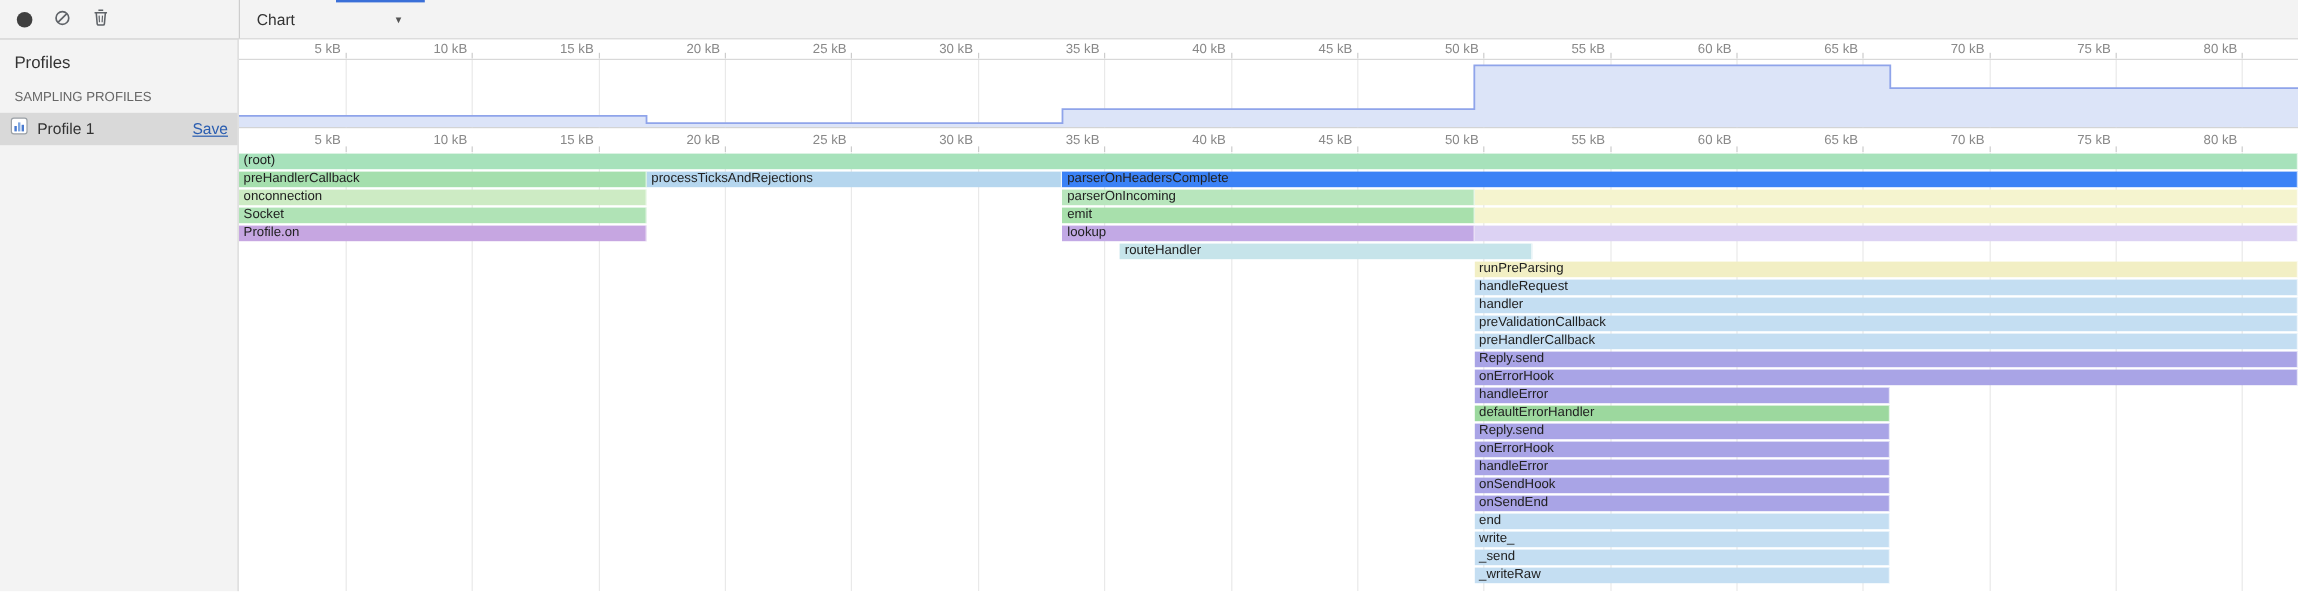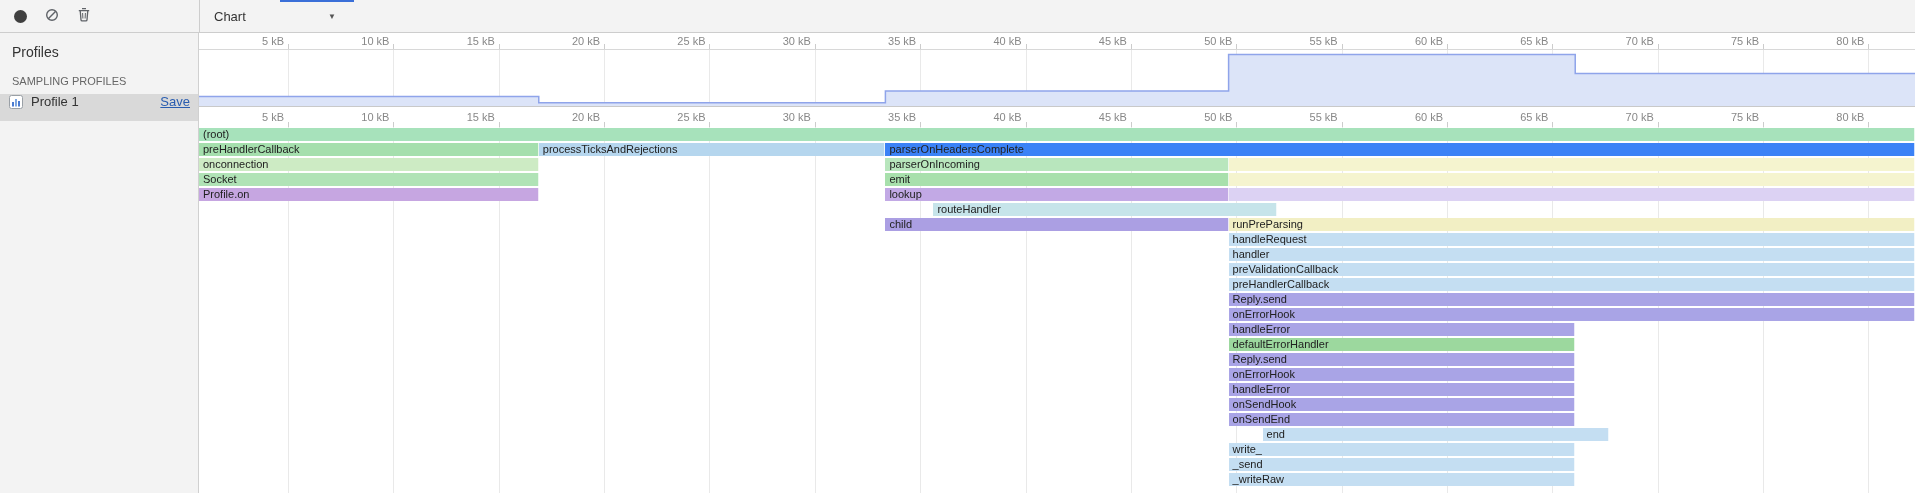--- a/index.html
+++ b/index.html
@@ -20,21 +20,21 @@
             display:flex; align-items:center; justify-content:space-between;
             padding:0 6px; font-size:13px; color:#333; cursor:pointer; }
   .caret { font-size:8px; color:#555; }
 
   
   .body { display:flex; height:460px; }
   .sidebar { width:199px; box-sizing:border-box; background:#f3f3f3;
              border-right:1px solid #d0d0d0; flex:none; }
   .sb-title { font-size:14px; color:#333; padding:11px 12px 2px; }
   .sb-section { font-size:11px; color:#666; padding:13px 12px 7px; }
-  .profile-item { height:27px; display:flex; align-items:flex-start; gap:7px;
+  .profile-item { height:27px; display:flex; align-items:center; gap:7px;
                   padding:0 8px; cursor:pointer; }
   .profile-item.selected { background:#d9d9d9; }
   .profile-name { flex:1; font-size:13px; color:#333; }
   .save-link { font-size:13px; color:#2a5db0; text-decoration:underline; cursor:pointer; }
 
   .chart-area { flex:1; position:relative; background:#fff; overflow:hidden; }
 
   
   .ruler { position:relative; height:16px; overflow:hidden; background:#fff; }
   #ruler2 { height:20px; }
@@ -243,21 +243,20 @@
           </div>
           <div class="row">
             <div class="bar" style="left: 0%; width: 19.8%; background: rgb(198, 166, 225);">Profile.on</div>
             <div class="bar" style="left: 40%; width: 20%; background: rgb(194, 169, 229);">lookup</div>
             <div class="bar" style="left: 60%; width: 40%; background: rgb(220, 210, 243);"></div>
           </div>
           <div class="row">
             <div class="bar" style="left: 40%; width: 20%; background: rgb(198, 228, 234); margin-left: 48px;">routeHandler</div>
           </div>
           <div class="row">
-            <div class="bar" style="left: 40%; width: 20%; background: rgb(171, 159, 227);">child</div>
             <div class="bar" style="left: 60%; width: 40%; background: rgb(242, 239, 196);">runPreParsing</div>
           </div>
           <div class="row">
             <div class="bar" style="left: 60%; width: 40%; background: rgb(196, 222, 242);">handleRequest</div>
           </div>
           <div class="row">
             <div class="bar" style="left: 60%; width: 40%; background: rgb(196, 222, 242);">handler</div>
           </div>
           <div class="row">
             <div class="bar" style="left: 60%; width: 40%; background: rgb(196, 222, 242);">preValidationCallback</div>
@@ -286,21 +285,21 @@
           <div class="row">
             <div class="bar" style="left: 60%; width: 20.2%; background: rgb(169, 164, 230);">handleError</div>
           </div>
           <div class="row">
             <div class="bar" style="left: 60%; width: 20.2%; background: rgb(169, 164, 230);">onSendHook</div>
           </div>
           <div class="row">
             <div class="bar" style="left: 60%; width: 20.2%; background: rgb(169, 164, 230);">onSendEnd</div>
           </div>
           <div class="row">
-            <div class="bar" style="left: 60%; width: 20.2%; background: rgb(196, 222, 242); margin-left: 34px;">end</div>
+            <div class="bar" style="left: 60%; width: 20.2%; background: rgb(196, 222, 242);">end</div>
           </div>
           <div class="row">
             <div class="bar" style="left: 60%; width: 20.2%; background: rgb(196, 222, 242);">write_</div>
           </div>
           <div class="row">
             <div class="bar" style="left: 60%; width: 20.2%; background: rgb(196, 222, 242);">_send</div>
           </div>
           <div class="row">
             <div class="bar" style="left: 60%; width: 20.2%; background: rgb(196, 222, 242);">_writeRaw</div>
           </div>

